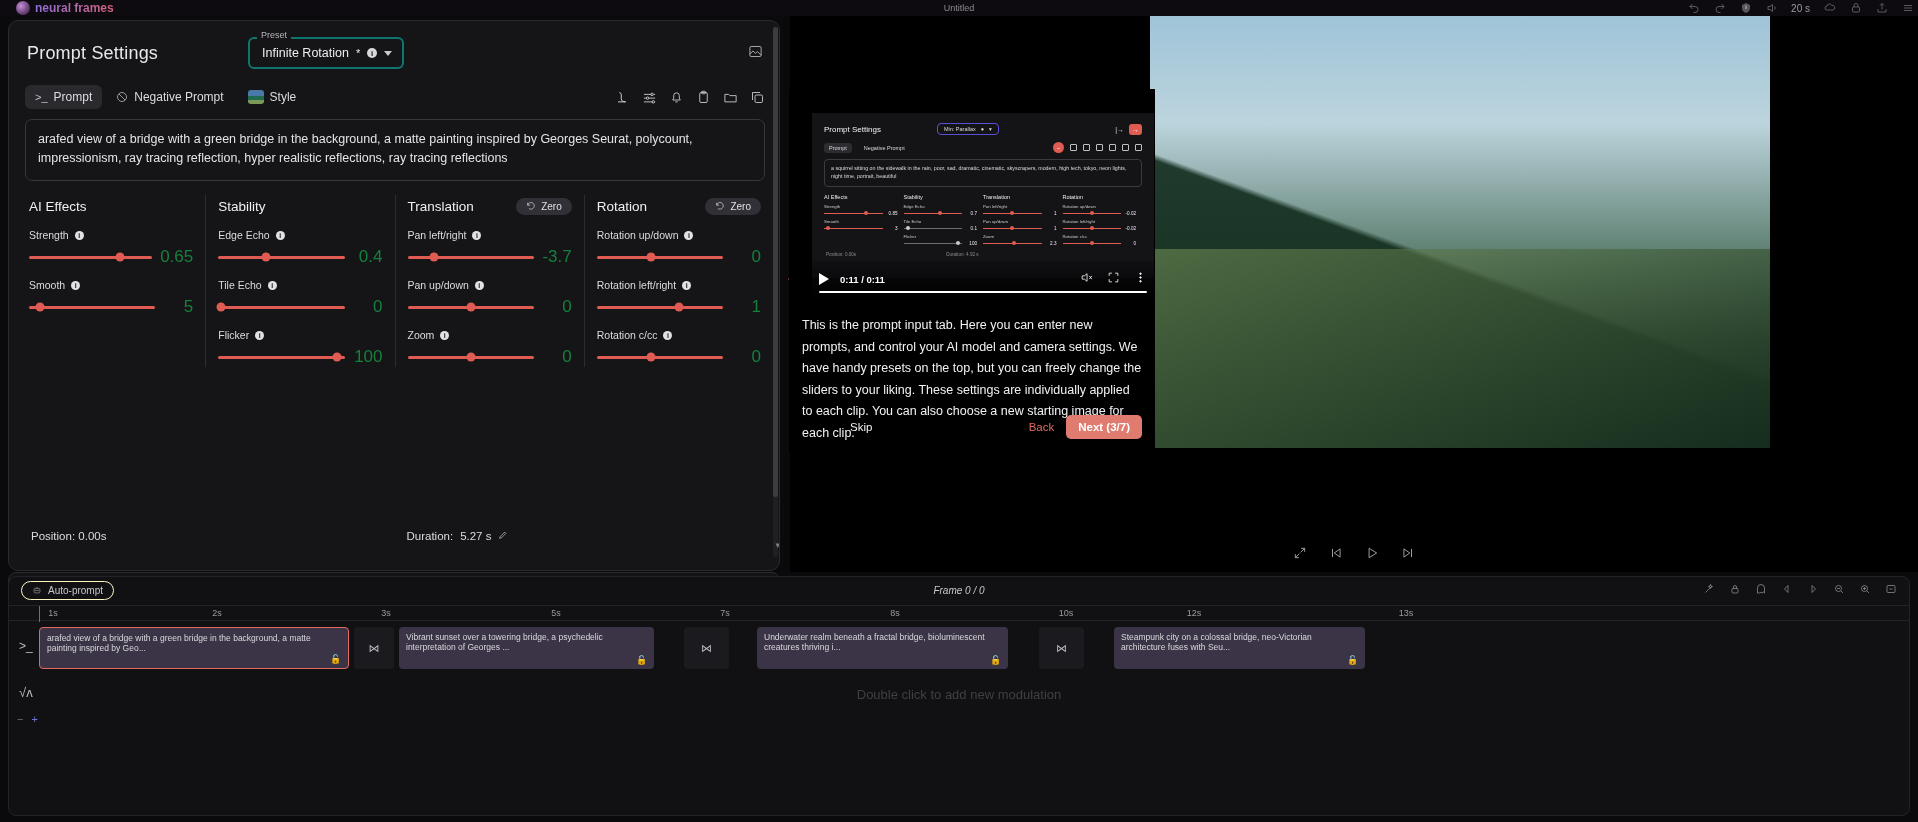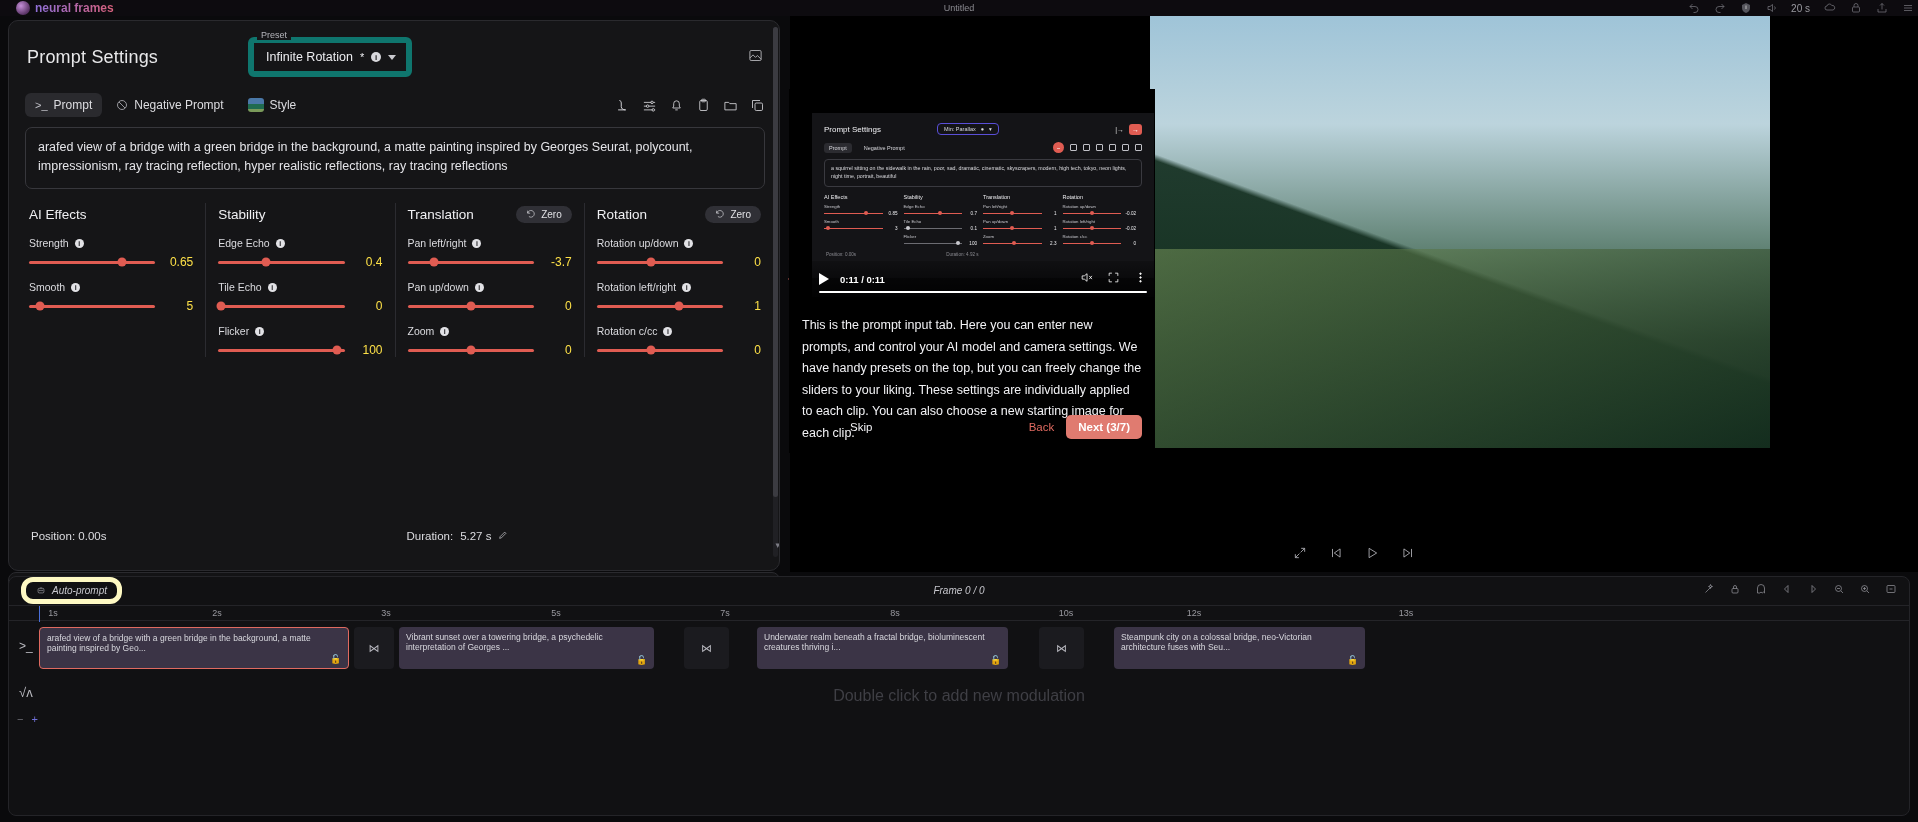--- a/index.html
+++ b/index.html
@@ -48,21 +48,21 @@
     overflow: hidden;
   }
   .panel-inner { position: relative; width: 772px; height: 551px; }
   .panel-header {
     display: flex; align-items: center; justify-content: space-between;
     padding: 16px 18px 0 18px;
   }
   .panel-title { font-size: 18px; font-weight: normal; letter-spacing: .2px; }
   .preset-wrap { position: relative; margin-left: 90px; }
   .preset-box {
-    border: 6px solid #0f766e; border-radius: 6px;
+    border: 2px solid #0f766e; border-radius: 6px;
     padding: 7px 10px 7px 12px; min-width: 114px;
     display: flex; align-items: center; gap: 7px;
   }
   .preset-legend {
     position: absolute; top: -7px; left: 9px; background: #151517;
     padding: 0 4px; font-size: 9px; color: #b4b4ba;
   }
   .preset-val { font-size: 12.5px; color: #ededf0; white-space: nowrap; }
   .preset-star { font-size: 11px; color: #ededf0; }
   .preset-info {
@@ -127,21 +127,21 @@
     display: inline-flex; align-items: center; justify-content: center;
   }
   .sl-row { display: flex; align-items: center; gap: 8px; margin-top: 6px; }
   .track {
     position: relative; flex: 1; height: 3px; border-radius: 2px; background: #e05c52;
   }
   .knob {
     position: absolute; top: 50%; width: 9px; height: 9px; border-radius: 50%;
     background: #e05c52; transform: translate(-50%,-50%);
   }
-  .sl-val { font-size: 12px; color: #fde047; min-width: 30px; text-align: right; }
+  .sl-val { font-size: 17px; color: #15803d; min-width: 30px; text-align: right; }
 
   
   .pos-dur {
     position: absolute; left: 0; bottom: 30px; width: 772px;
     display: flex; padding: 0 22px; font-size: 11.5px; color: #dcdce0;
   }
   .dur { margin-left: 300px; display: flex; align-items: center; gap: 7px; }
   .pencil svg { width: 10px; height: 10px; stroke: #dcdce0; fill: none; stroke-width: 1.5; }
 
   .panel-scrollbar {
@@ -279,22 +279,22 @@
   }
 
   
   .timeline {
     position: absolute; top: 576px; left: 8px; width: 1902px; height: 240px;
     background: #111113; border: 1px solid #242428; border-radius: 8px;
   }
   .tl-top { display: flex; align-items: center; height: 26px; padding: 0 12px; position: relative; }
   .auto-prompt {
     display: flex; align-items: center; gap: 6px;
-    border: 5px solid #fef9c3; border-radius: 12px; padding: 3px 10px;
-    font-size: 10px; color: #c8c8ce; cursor: pointer; font-style: italic;
+    border: 1px solid #fef9c3; border-radius: 12px; padding: 3px 10px;
+    font-size: 10px; color: #c8c8ce; cursor: pointer;
   }
   .auto-prompt svg { width: 10px; height: 10px; stroke: #c8c8ce; fill: none; stroke-width: 1.3; }
   .frame-lbl {
     position: absolute; left: 50%; transform: translateX(-50%);
     font-size: 10px; color: #c8c8ce; font-style: italic;
   }
   .tl-tools { margin-left: auto; display: flex; align-items: center; gap: 14px; }
   .tl-tools svg { width: 12px; height: 12px; stroke: #9a9aa0; fill: none; stroke-width: 1.4; }
 
   .ruler {
@@ -321,21 +321,21 @@
   .xfade {
     position: absolute; top: 2px; height: 42px;
     background: #1b1b1f; border-radius: 4px;
     display: flex; align-items: center; justify-content: center;
     font-size: 11px; color: #b9b9c0; cursor: pointer;
   }
   .mod-row { position: relative; height: 56px; }
   .mod-ico { position: absolute; left: 10px; top: 14px; font-size: 13px; color: #bcbcc2; }
   .mod-hint {
     position: absolute; left: 50%; top: 16px; transform: translateX(-50%);
-    font-size: 16px; color: #3f3f45;
+    font-size: 13px; color: #3f3f45;
   }
   .zoom-ctl { position: absolute; left: 8px; bottom: 2px; display: flex; gap: 8px; font-size: 11px; }
   .zm-minus { color: #6f6f76; }
   .zm-plus { color: #6f6fd8; }
 </style>
 </head>
 <body>
 
 <div class="app">
 

